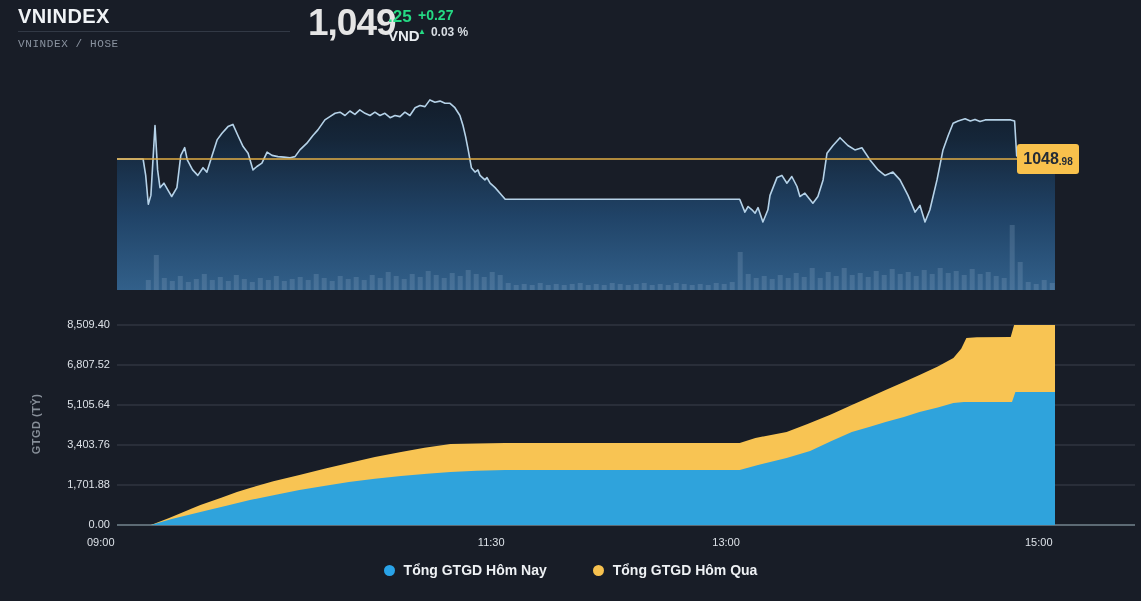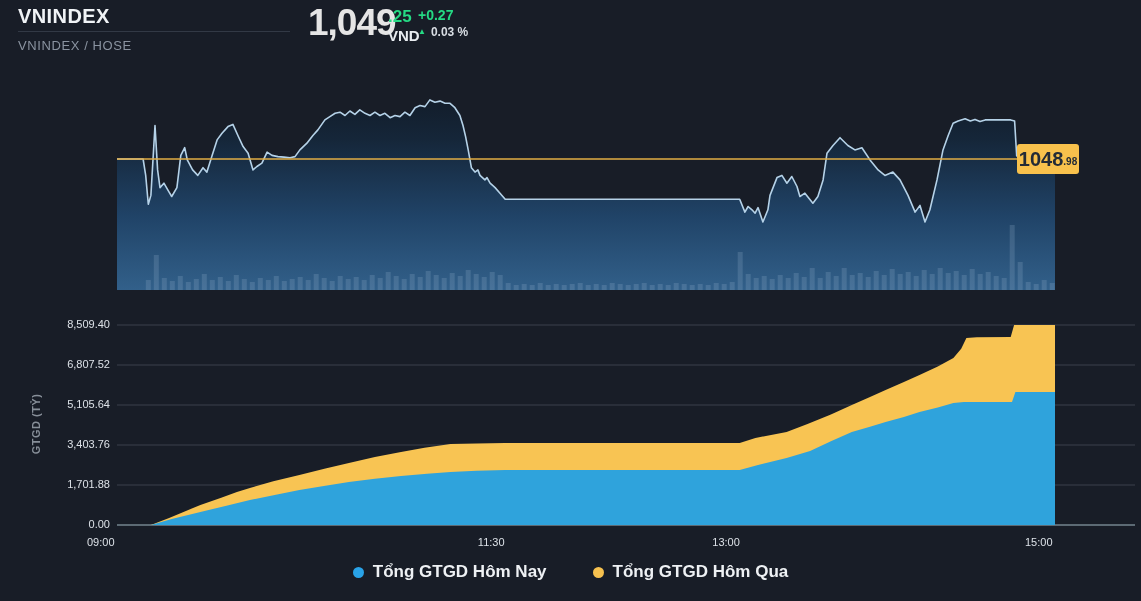--- a/index.html
+++ b/index.html
@@ -1,51 +1,51 @@
 <!DOCTYPE html>
 <html><head>
 <meta charset="utf-8">
 <style>
   html,body{margin:0;padding:0;background:#181d27;}
   .stage{position:relative;width:1141px;height:601px;background:#181d27;overflow:hidden;
          font-family:"Liberation Sans",sans-serif;-webkit-font-smoothing:antialiased;}
   
   .hdr{position:absolute;left:18px;top:5px;display:flex;align-items:baseline;gap:10px;flex-direction:column;}
   .hdr-title{font-size:20px;font-weight:bold;color:#f0f3f6;letter-spacing:.4px;}
-  .hdr-sub{font-size:13px;color:#8a93a0;letter-spacing:.6px;}
+  .hdr-sub{font-size:11px;color:#8a93a0;letter-spacing:.6px;font-family:Liberation Mono, monospace;}
   .hdr-line{position:absolute;left:18px;top:31px;width:272px;height:1px;background:#323945;}
   .price-main{position:absolute;left:308px;top:4px;font-size:37px;font-weight:bold;color:#e5e5e5;letter-spacing:-1px;line-height:1;}
   .price-side{position:absolute;left:388px;top:8px;display:flex;flex-direction:column;line-height:1;}
   .price-dec{font-size:17px;font-weight:bold;color:#25da84;}
   .price-cur{font-size:15px;font-weight:bold;color:#e9edf1;margin-top:3px;}
   .chg-block{position:absolute;left:418px;top:8px;display:flex;flex-direction:column;line-height:1;justify-content:space-between;}
   .chg{font-size:14px;font-weight:bold;color:#25da84;}
   .pct-row{display:flex;align-items:center;gap:5px;margin-top:4px;}
   .arrow{font-size:8px;color:#25da84;}
   .pct{font-size:12px;font-weight:bold;color:#d8dde3;}
   
   .tabs{position:absolute;left:803px;top:3px;width:332px;height:25px;background:#1e2b3a;border-radius:13px;display:flex;}
   .tab{flex:1;display:flex;align-items:center;justify-content:center;font-size:11px;font-weight:bold;
        color:#dfe6ec;border-radius:13px;cursor:pointer;letter-spacing:.3px;white-space:nowrap;}
   .tab.active{background:#3f7ea6;color:#ffffff;}
   
   #chart-svg{position:absolute;left:0;top:0;z-index:1;}
   
   .ref-label{position:absolute;left:1017px;top:144px;width:62px;height:30px;background:#f8c14c;border-radius:3px;
              display:flex;align-items:center;justify-content:center;color:#232b36;z-index:5;}
-  .ref-main{font-size:20px;font-weight:bold;}
+  .ref-main{font-size:16px;font-weight:bold;}
   .ref-dec{font-size:10px;font-weight:bold;margin-top:5px;}
   
   .y-tick{position:absolute;left:28px;width:82px;text-align:right;font-size:11px;color:#dce1e7;z-index:3;}
   .x-tick{position:absolute;top:536px;width:60px;text-align:left;font-size:11px;color:#dce1e7;z-index:3;}
   .y-axis-title{position:absolute;left:-14px;top:418px;width:100px;text-align:center;font-size:11px;font-weight:bold;
                 color:#878f99;transform:rotate(-90deg);z-index:3;letter-spacing:.5px;}
   
   .legend{position:absolute;left:0;right:0;top:562px;display:flex;justify-content:center;gap:46px;z-index:3;}
-  .legend-item{display:flex;align-items:center;gap:9px;font-size:17px;font-weight:bold;color:#eef1f4;cursor:pointer;}
+  .legend-item{display:flex;align-items:center;gap:9px;font-size:14px;font-weight:bold;color:#eef1f4;cursor:pointer;}
   .dot{width:11px;height:11px;border-radius:50%;}
 </style>
 </head>
 <body>
 
 <div class="stage">
 
   <svg id="chart-svg" width="1141" height="601" viewBox="0 0 1141 601">
       <defs>
         <linearGradient id="fillGrad" x1="0" y1="65" x2="0" y2="290" gradientUnits="userSpaceOnUse">

